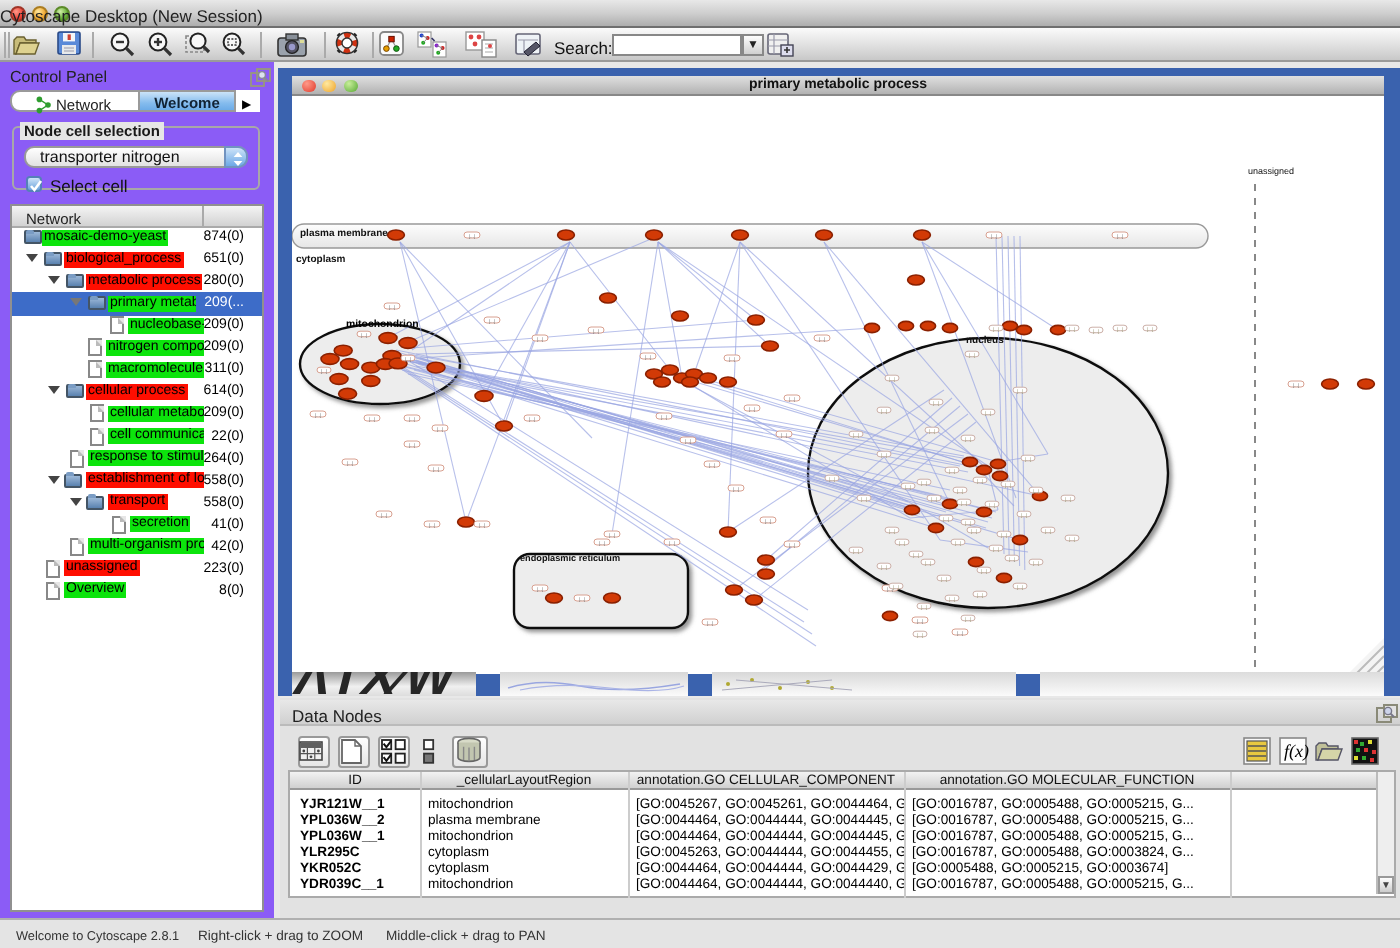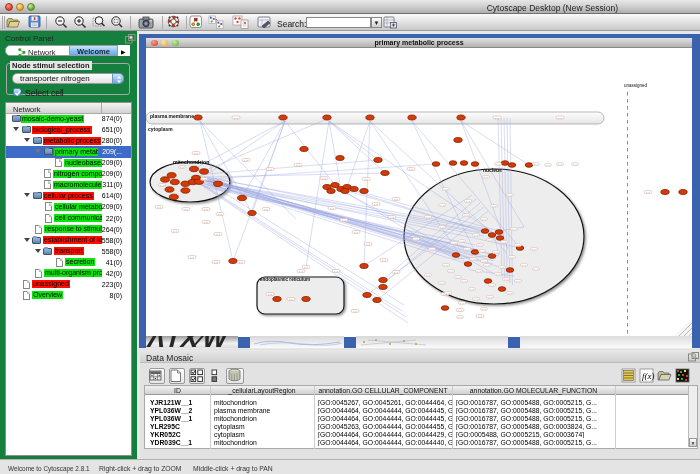--- a/index.html
+++ b/index.html
@@ -1,29 +1,29 @@
 <!DOCTYPE html>
 <html><head><meta charset="utf-8">
 <style>
 *{margin:0;padding:0;box-sizing:border-box;}
 html,body{width:700px;height:474px;overflow:hidden;font-family:"Liberation Sans",sans-serif;background:#e8e8e8;}
 .abs{position:absolute;}
 #stage{position:relative;width:700px;height:474px;}
 
 #titlebar{left:0;top:0;width:700px;height:14px;background:linear-gradient(#e8e8e8,#cfcfcf 50%,#aeaeae);border-bottom:1px solid #6f6f6f;}
 .tl{top:2.5px;width:8px;height:8px;border-radius:50%;}
-#title-text{width:618px;top:2.5px;text-align:right;font-size:8.5px;color:#222;}
+#title-text{width:618px;top:2.5px;text-align:left;font-size:8.5px;color:#222;}
 
 #toolbar{left:0;top:14px;width:700px;height:17px;background:linear-gradient(#fbfbfb,#d8d8d8 70%,#c8c8c8);border-bottom:1px solid #9a9a9a;}
 .tsep{top:2px;width:1px;height:13px;background:#aaa;}
 #searchlbl{top:5px;left:277px;font-size:8.5px;color:#111;}
 #searchbox{top:3px;left:306px;width:65px;height:11px;background:#fff;border:1px solid #888;}
 #searchdrop{top:3px;left:371px;width:11px;height:11px;background:linear-gradient(#fdfdfd,#d0d0d0);border:1px solid #888;font-size:6px;text-align:center;line-height:10px;color:#222;}
 
-#cpanel{left:0;top:31px;width:137px;height:428px;background:#15803d;text-decoration:underline;}
+#cpanel{left:0;top:31px;width:137px;height:428px;background:#8b5cf6;text-decoration:underline;}
 #cpanel-hdr{left:0;top:2px;width:137px;height:15px;}
 #cpanel-hdr span{position:absolute;left:5px;top:1px;font-size:8px;color:#222;}
 #cp-tabs{left:5px;top:14px;width:125px;height:11px;background:#fff;border:1px solid #9a9a9a;border-radius:5px;overflow:hidden;}
 #cp-tab-mosaic{left:63px;top:0;width:49px;height:11px;background:linear-gradient(#cbe3f8,#85bcee 50%,#5ea2e4);border-left:1px solid #9a9a9a;border-right:1px solid #9a9a9a;text-align:center;font-size:7.5px;font-weight:bold;color:#123;line-height:11px;}
 #cp-tab-net{left:22px;top:1.5px;font-size:7.5px;color:#222;}
 #cp-arrow{right:4px;top:2px;font-size:6px;color:#000;}
 #cp-group{left:6px;top:32px;width:124px;height:32px;border:1px solid #a8a8a8;border-radius:3px;}
 #cp-group-lbl{left:10px;top:29.5px;background:#e6e6e6;padding:0 2px;font-size:7.5px;font-weight:bold;color:#1a1a1a;}
 #cp-combo{left:12px;top:42px;width:112px;height:11px;background:linear-gradient(#fff,#e2e2e2);border:1px solid #999;border-radius:5px;font-size:8px;color:#111;line-height:10px;padding-left:7px;}
 #cp-combo-btn{left:112px;top:42px;width:12px;height:11px;background:linear-gradient(#cde3f8,#6da8e6);border:1px solid #7193c0;border-radius:0 5px 5px 0;}
@@ -197,21 +197,21 @@
     </div>
     <svg class="abs" style="left:18px;top:16.5px" width="8" height="9">
       <circle cx="1.7" cy="1.7" r="1.4" fill="#2f9e2f"></circle>
         <circle cx="1.7" cy="7.3" r="1.4" fill="#2f9e2f"></circle>
         <circle cx="6" cy="4.5" r="1.4" fill="#2f9e2f"></circle>
       <path d="M1.7 1.7 L6 4.5 L1.7 7.3" stroke="#2f9e2f" stroke-width="0.7" fill="none"></path>
     </svg>
     <div class="abs" style="left:117px;top:14px;width:13px;height:11px;background:#fff;border-left:1px solid #9a9a9a;"></div>
     <div class="abs" id="cp-arrow" style="left:121px;top:17px;">▶</div>
     <div class="abs" id="cp-group"></div>
-    <div class="abs" id="cp-group-lbl">Node stimul selection</div>
+    <div class="abs" id="cp-group-lbl">Node cell selection</div>
     <div class="abs" id="cp-combo">transporter nitrogen</div>
     <div class="abs" id="cp-combo-btn">
         <svg width="12" height="11" style="left:0;top:0">
           <path d="M6 2 L8.2 4.5 L3.8 4.5 Z" fill="#fff"></path>
           <path d="M6 9 L8.2 6.5 L3.8 6.5 Z" fill="#fff"></path>
         </svg>
       </div>
     <div class="abs" id="cp-check">
         <svg width="8" height="8" style="position:absolute;left:0;top:0">
           <path d="M1.5 4 L3.2 6 L6.5 1.5" stroke="#fff" stroke-width="1.3" fill="none"></path>
@@ -709,21 +709,21 @@
           <circle cx="48" cy="5" r="1" fill="#b0a832"></circle>
           <circle cx="60" cy="8" r="1" fill="#b0a832"></circle>
         <path d="M5 9 L60 4 M12 4 L70 9" stroke="#aab" stroke-width="0.5"></path>
       </svg>
     </div>
     <div class="abs strip" style="left:381px;width:172px;background:linear-gradient(#dcdcdc,#fbfbfb);"></div>
   </div>
 
   <div class="abs" id="dpanel">
     <div class="abs" id="dpanel-hdr">
-        <span>Data Mosaic</span>
+        <span>Data Nodes</span>
       </div>
     <svg class="abs" style="left:548px;top:3px;z-index:6" width="11" height="10">
         <rect x="0.5" y="2" width="7" height="7" fill="none" stroke="#8a8a78" stroke-width="1"></rect>
         <rect x="4" y="0.5" width="6.5" height="6" fill="#e2e2e2" stroke="#8a8a78" stroke-width="1"></rect>
         <circle cx="6" cy="3.5" r="1.8" fill="#cdd4ea" stroke="#778" stroke-width="0.7"></circle>
         <line x1="7.3" y1="4.8" x2="9" y2="6.5" stroke="#778" stroke-width="1"></line>
       </svg>
     <svg class="abs" id="dpicons" width="560" height="40" style="left:0;top:0;z-index:5">
 <g transform="translate(10,22)">
           <rect x="0" y="0" width="11" height="9" fill="#f0f0f0" stroke="#444" stroke-width="0.8"></rect>

